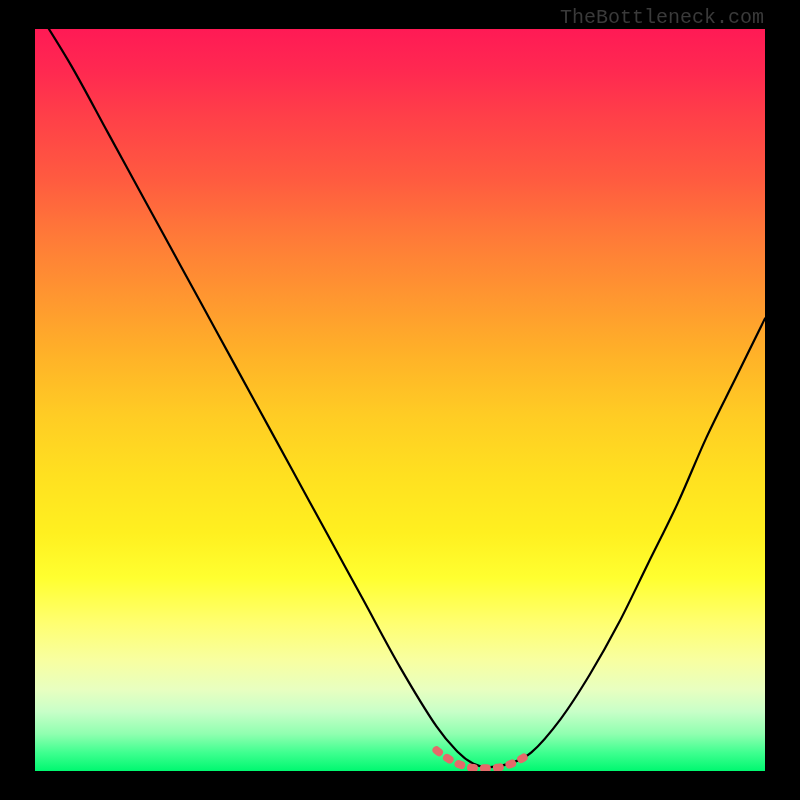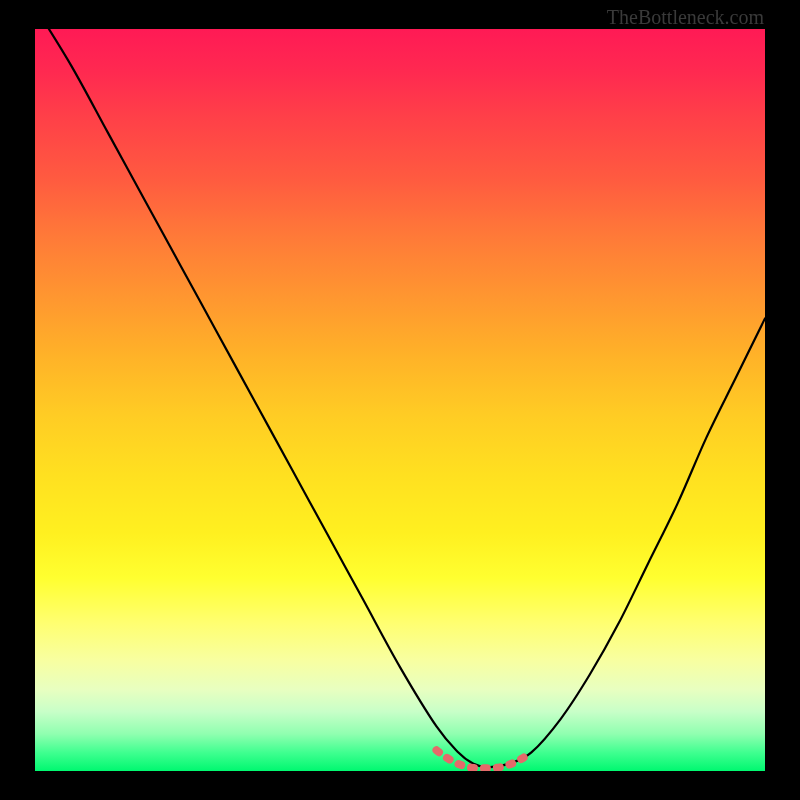--- a/index.html
+++ b/index.html
@@ -45,21 +45,21 @@
   .curve-svg {
     position: absolute;
     inset: 0;
     width: 100%;
     height: 100%;
   }
   .watermark {
     position: absolute;
     top: 6px;
     right: 36px;
-    font-family: Liberation Serif, serif;
+    font-family: Liberation Mono, monospace;
     font-size: 20px;
     font-weight: 500;
     color: #3a3a3a;
     letter-spacing: 0px;
   }
 </style>
 </head>
 <body>
 
 <div class="canvas">

